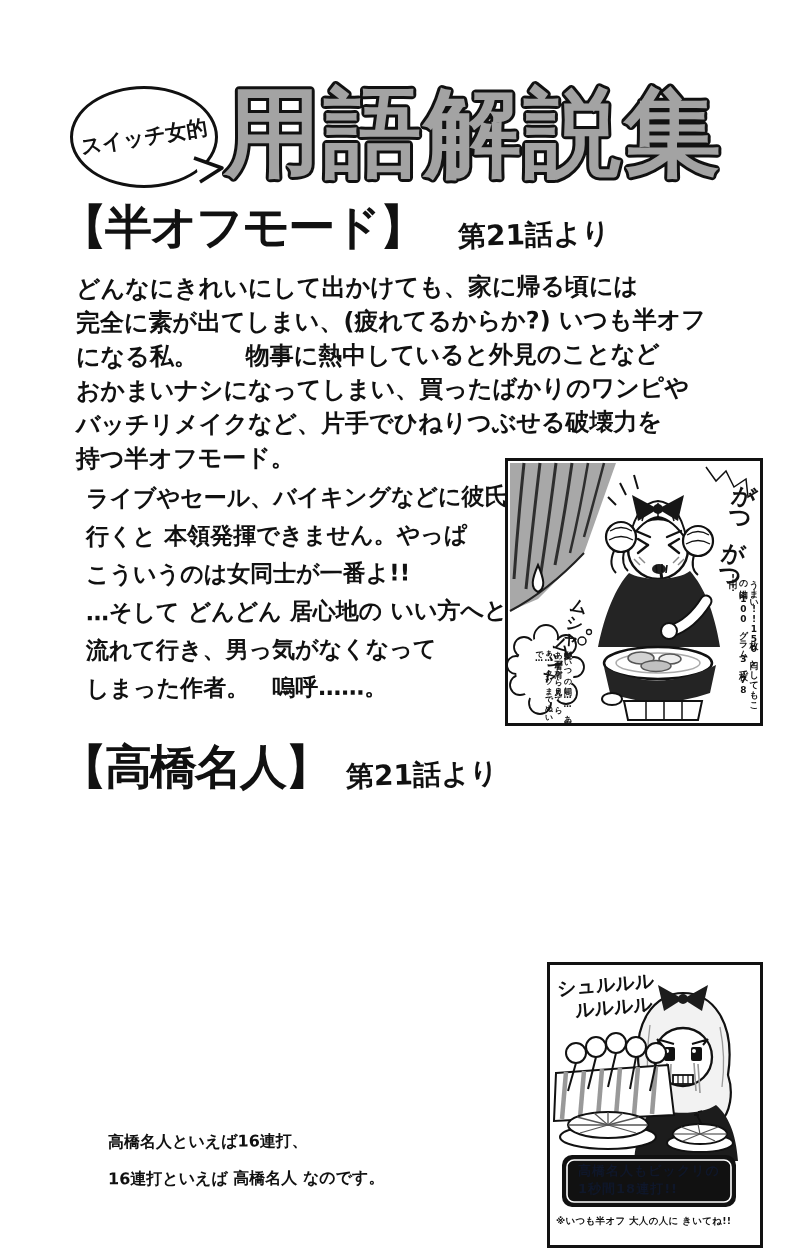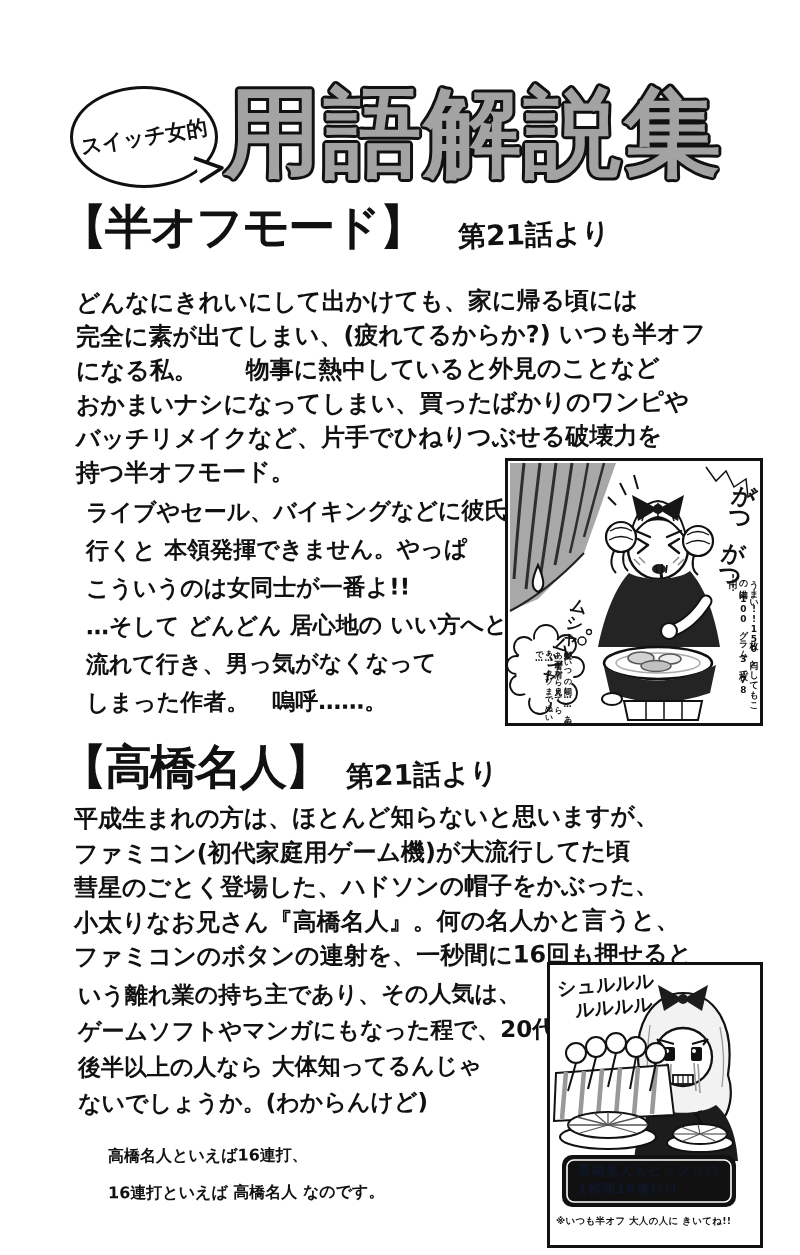--- a/index.html
+++ b/index.html
@@ -19,21 +19,21 @@
   .main-title-svg { position:absolute; left:222px; top:58px; }
 
   
   .section-heading { position:absolute; display:flex; align-items:flex-end; gap:16px; }
   .term { font-size:47px; font-weight:900; letter-spacing:-2px; white-space:nowrap; }
   .source { font-size:28px; font-weight:bold; padding-bottom:5px; transform:rotate(-1.5deg); white-space:nowrap; }
   #heading1 { left:60px; top:196px;gap:34px; }
   #heading2 { left:60px; top:712px;margin-top:24px; }
 
   
-  .para { position:absolute; font-weight:600;margin-top:14px; }
+  .para { position:absolute; font-weight:600; }
   .t-line { white-space:pre; transform:rotate(-0.3deg); }
   #para1 { left:76px; top:270px; font-size:24px; line-height:34px; width:670px; }
   #para2 { left:86px; top:478px; font-size:23px; line-height:38px; width:430px; }
   #para3 { left:74px; top:786px; font-size:24px; line-height:34.5px; width:690px; }
   #para4 { left:78px; top:962px; font-size:23px; line-height:36px; width:470px; }
   #closing { left:108px; top:1122px; font-size:16px; line-height:37px; width:460px; }
 
   
   .panel { position:absolute; border:3px solid #111; background:#fff; }
   #panel1 { left:505px; top:458px; width:252px; height:262px; }
@@ -204,34 +204,21 @@
     <div class="overlay v-text sfx-musha1">ムシャ</div>
     <div class="overlay v-text sfx-musha2">ムシャ</div>
     <div class="overlay v-text thought-text">髪型がいつの間に……あーあ下着が肩から見えてらぁ…クツまでぬいで…</div>
   </div>
 
   <div class="section-heading" id="heading2">
     <span class="term">【高橋名人】</span>
     <span class="source">第21話より</span>
   </div>
 
-  <div class="para" id="para3">
-    <div class="t-line">平成生まれの方は、ほとんど知らないと思いますが、</div>
-    <div class="t-line">ファミコン(初代家庭用ゲーム機)が大流行してた頃</div>
-    <div class="t-line">彗星のごとく登場した、ハドソンの帽子をかぶった、</div>
-    <div class="t-line">小太りなお兄さん『高橋名人』。何の名人かと言うと、</div>
-    <div class="t-line">ファミコンのボタンの連射を、一秒間に16回も押せると</div>
-  </div>
-
-  <div class="para" id="para4">
-    <div class="t-line">いう離れ業の持ち主であり、その人気は、</div>
-    <div class="t-line">ゲームソフトやマンガにもなった程で、20代</div>
-    <div class="t-line">後半以上の人なら 大体知ってるんじゃ</div>
-    <div class="t-line">ないでしょうか。(わからんけど)</div>
-  </div>
+
 
   <div class="para" id="closing">
     <div class="t-line">高橋名人といえば16連打、</div>
     <div class="t-line">16連打といえば 高橋名人 なのです。</div>
   </div>
 
   <div class="panel" id="panel2">
     <svg class="art" width="210" height="280" viewBox="0 0 210 280">
 
       <g>

